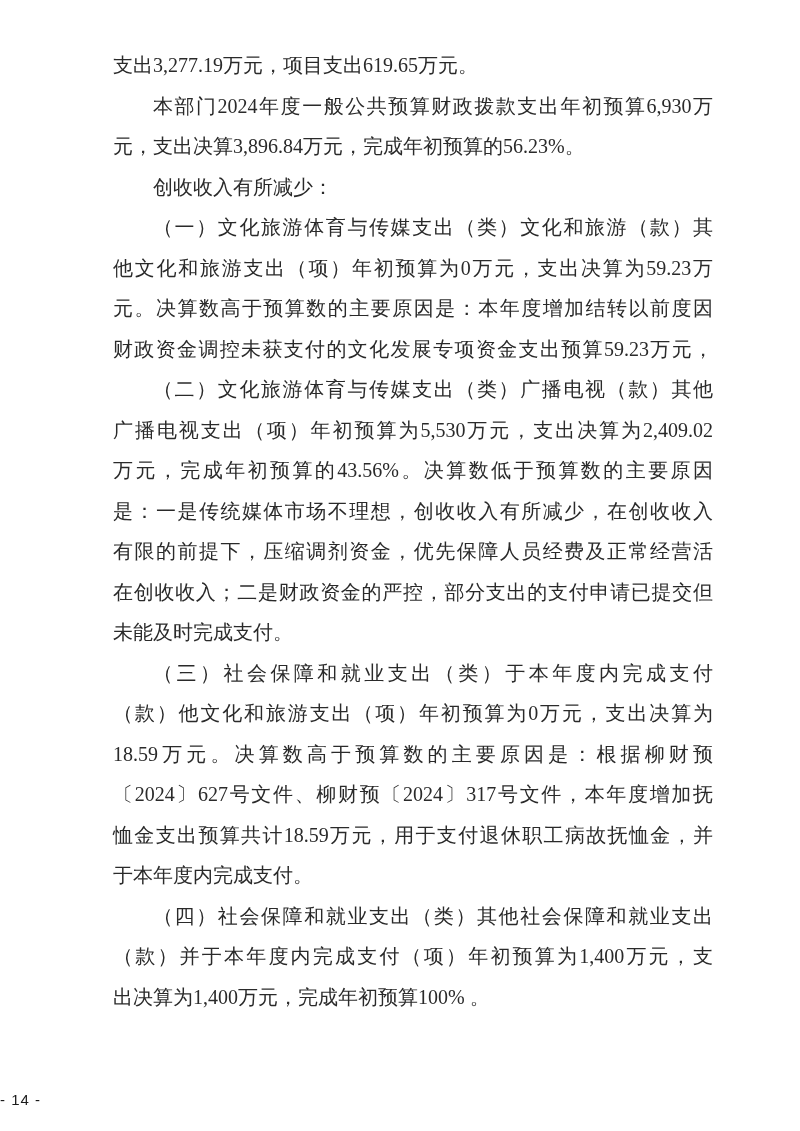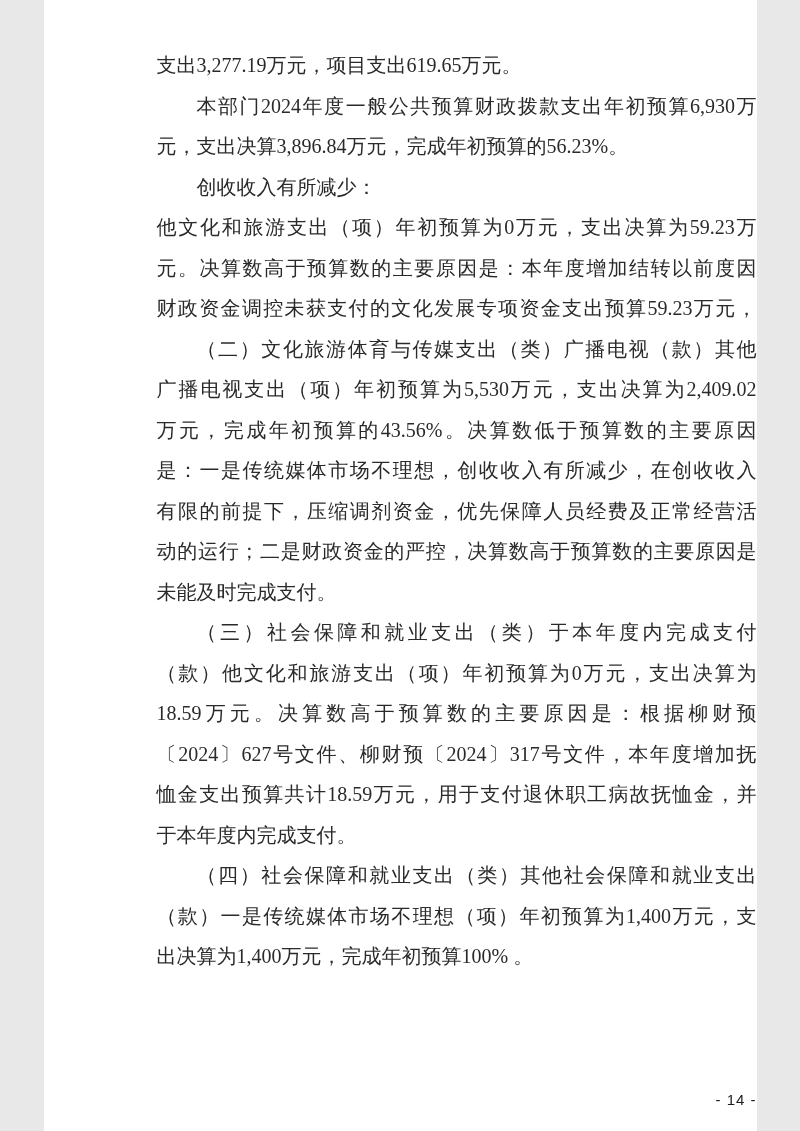--- a/index.html
+++ b/index.html
@@ -2,21 +2,21 @@
 <html><head>
   <meta charset="utf-8">
   <style>
     html, body {
       margin: 0;
       padding: 0;
       background: #e8e8e8;
     }
     .page {
       position: relative;
-      width: 713px;
+      width: 800px;
       height: 1131px;
       margin: 0 auto;
       background: #ffffff;
       overflow: hidden;
       font-family: "Liberation Serif", "DejaVu Serif", serif;
     }
     .textblock {
       position: absolute;
       left: 113px;
       top: 45px;
@@ -38,51 +38,52 @@
     .jf {
       text-align: justify;
       text-align-last: justify;
       -moz-text-align-last: justify;
     }
     .footer {
       position: absolute;
       left: 0;
       right: 0;
       top: 1091px;
-      text-align: right;
+      text-align: left;
       font-family: "Liberation Sans", "DejaVu Sans", sans-serif;
       font-size: 15px;
       letter-spacing: 1px;
       color: #1c1c1c;
     }
   </style>
 </head>
 <body>
 
 <div class="page">
   <div class="textblock">
     <div class="ln">支出3,277.19万元，项目支出619.65万元。</div>
     <div class="ln ind jf">本部门2024年度一般公共预算财政拨款支出年初预算6,930万</div>
     <div class="ln">元，支出决算3,896.84万元，完成年初预算的56.23%。</div>
     <div class="ln ind">创收收入有所减少：</div>
+    <div class="ln ind jf">（一）文化旅游体育与传媒支出（类）文化和旅游（款）其</div>
     <div class="ln jf">他文化和旅游支出（项）年初预算为0万元，支出决算为59.23万</div>
     <div class="ln jf">元。决算数高于预算数的主要原因是：本年度增加结转以前度因</div>
     <div class="ln jf">财政资金调控未获支付的文化发展专项资金支出预算59.23万元，</div>
     <div class="ln ind jf">（二）文化旅游体育与传媒支出（类）广播电视（款）其他</div>
     <div class="ln jf">广播电视支出（项）年初预算为5,530万元，支出决算为2,409.02</div>
     <div class="ln jf">万元，完成年初预算的43.56%。决算数低于预算数的主要原因</div>
     <div class="ln jf">是：一是传统媒体市场不理想，创收收入有所减少，在创收收入</div>
     <div class="ln jf">有限的前提下，压缩调剂资金，优先保障人员经费及正常经营活</div>
-    <div class="ln jf">动的运行；二是财政资金的严控，决算数高于预算数的主要原因是</div>
+    <div class="ln jf">在创收收入；二是财政资金的严控，部分支出的支付申请已提交但</div>
     <div class="ln">未能及时完成支付。</div>
     <div class="ln ind jf">（三）社会保障和就业支出（类）于本年度内完成支付</div>
     <div class="ln jf">（款）他文化和旅游支出（项）年初预算为0万元，支出决算为</div>
     <div class="ln jf">18.59万元。决算数高于预算数的主要原因是：根据柳财预</div>
     <div class="ln jf">〔2024〕627号文件、柳财预〔2024〕317号文件，本年度增加抚</div>
     <div class="ln jf">恤金支出预算共计18.59万元，用于支付退休职工病故抚恤金，并</div>
     <div class="ln">于本年度内完成支付。</div>
     <div class="ln ind jf">（四）社会保障和就业支出（类）其他社会保障和就业支出</div>
-    <div class="ln jf">（款）一是传统媒体市场不理想（项）年初预算为1,400万元，支</div>
+    <div class="ln jf">（款）并于本年度内完成支付（项）年初预算为1,400万元，支</div>
     <div class="ln">出决算为1,400万元，完成年初预算100% 。</div>
   </div>
 
   <div class="footer">- 14 -</div>
 </div>
 
 </body></html>

